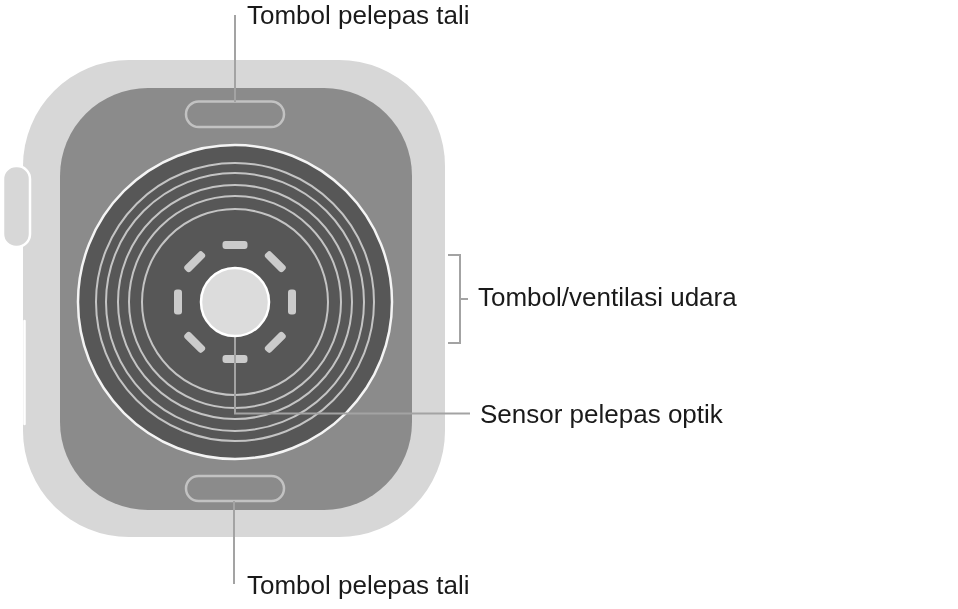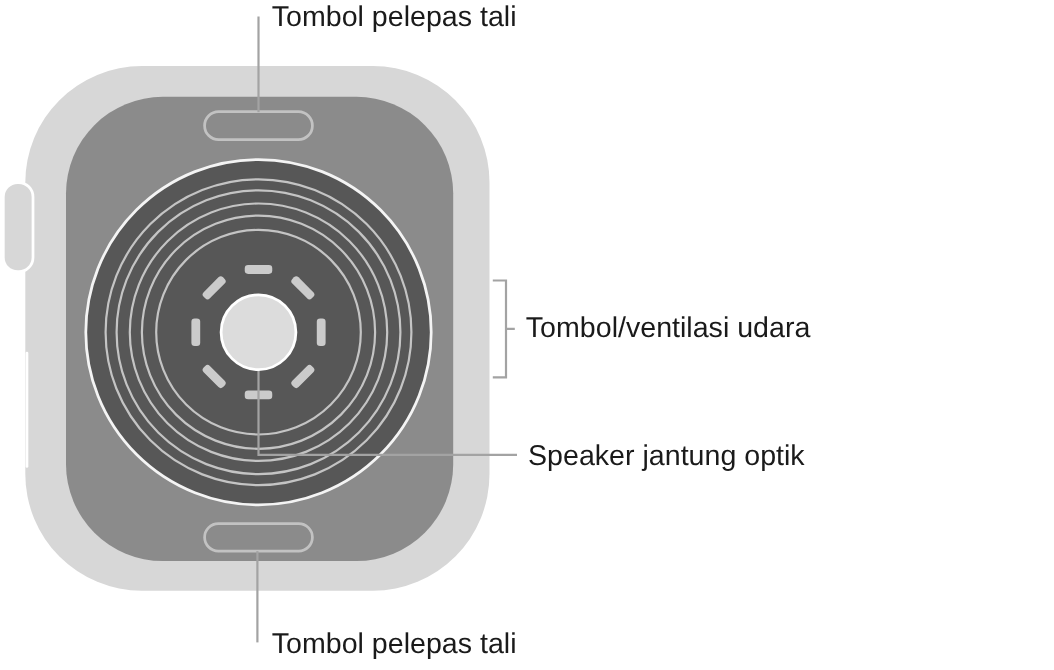--- a/index.html
+++ b/index.html
@@ -93,16 +93,16 @@
 
     <path d="M234 501 L234 584" class="s-line"></path>
 
     <path d="M448 255 L460 255 L460 343 L448 343 M460 299 L468 299" class="s-line"></path>
   </svg>
 
   <div class="callout-label" style="left:247px;top:-1px;">Tombol pelepas tali</div>
 
   <div class="callout-label" style="left:478px;top:281px;">Tombol/ventilasi udara</div>
 
-  <div class="callout-label" style="left:480px;top:398px;">Speaker jantung optik</div>
+  <div class="callout-label" style="left:480px;top:398px;">Sensor pelepas optik</div>
 
   <div class="callout-label" style="left:247px;top:569px;">Tombol pelepas tali</div>
 </div>
 
 </body></html>

